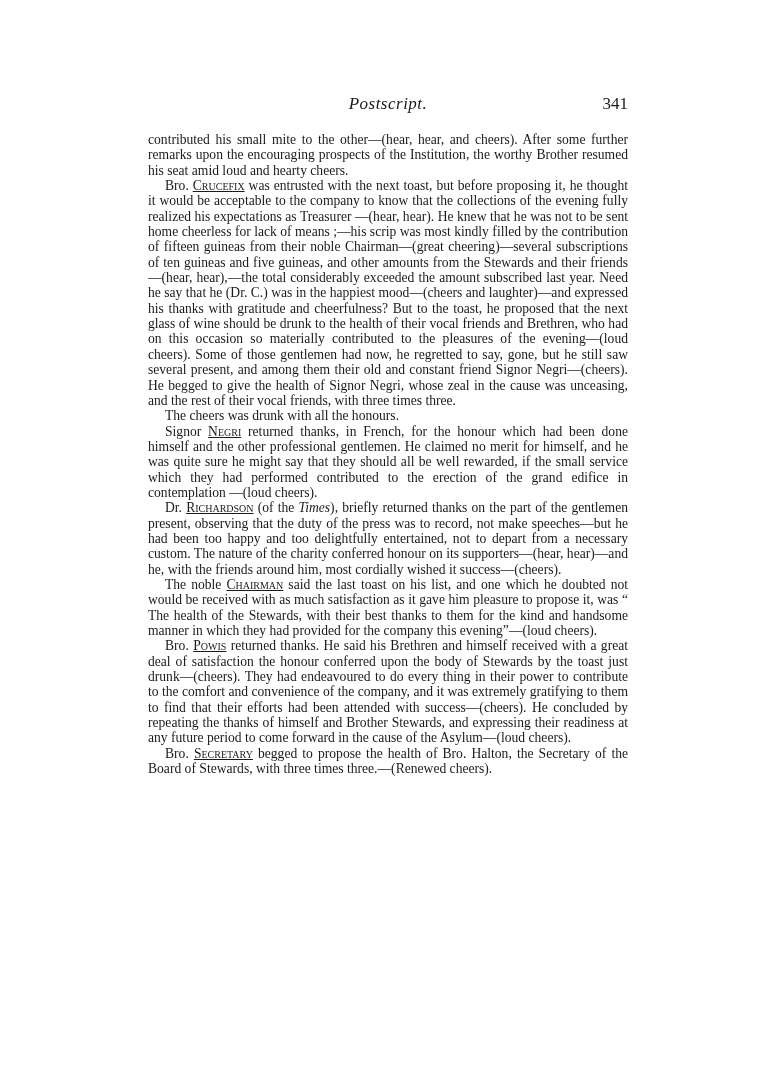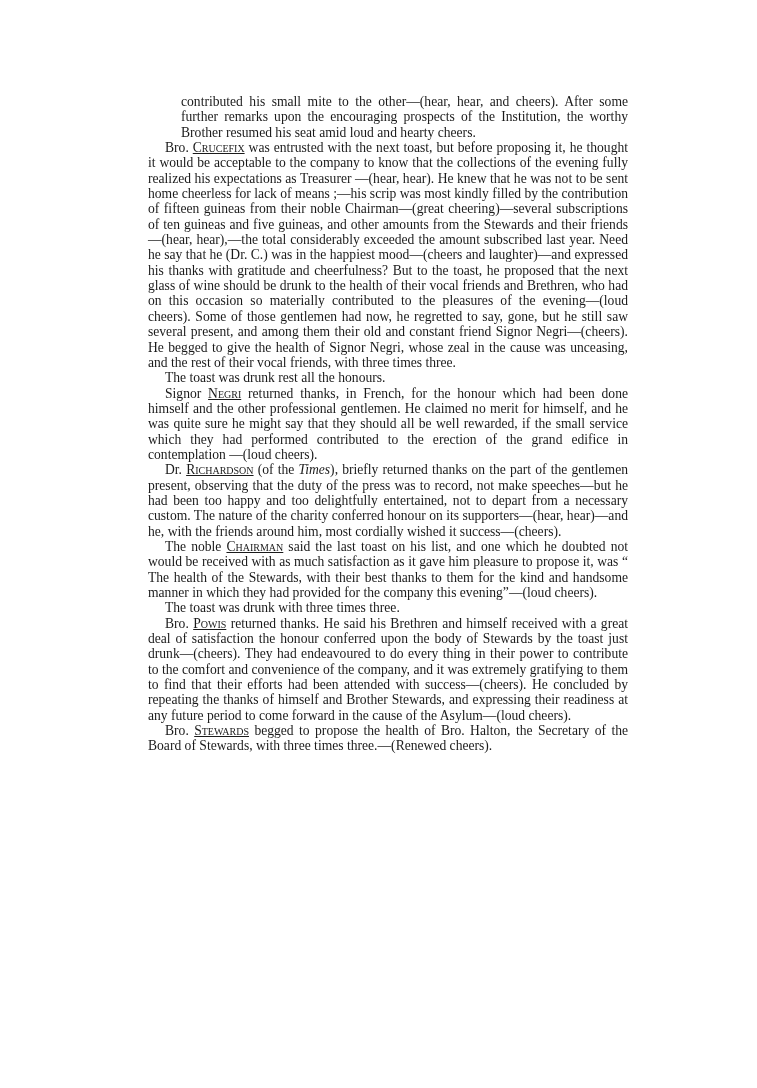--- a/index.html
+++ b/index.html
@@ -12,32 +12,35 @@
   .running-head { position: relative; height: 26px; margin-bottom: 12px; }
   .running-title {
     position: absolute; left: 0; right: 0; text-align: center;
     font-style: italic; font-size: 17px; letter-spacing: 0.5px; top: 0;
   }
   .page-number { position: absolute; right: 0; top: 0; font-size: 17px; }
   .body-text {
     font-size: 13.6px; line-height: 15.35px; text-align: justify;
   }
   .para { margin: 0; text-indent: 17px; }
-  .para.cont { text-indent: 0; margin-left: 33px; }
+  .para.cont { text-indent: 0; }
   .sc { font-variant: small-caps; text-decoration: underline; }
   .it { font-style: italic; }
 </style>
 </head>
 <body>
 
 <div class="page">
+  <div class="running-head">
+    <span class="running-title">Postscript.</span>
+    <span class="page-number">341</span>
+  </div>
   <div class="body-text" id="body-text">
       <p class="para cont"><span>contributed his small mite to the other—(hear, hear, and cheers). After some further remarks upon the encouraging prospects of the Institution, the worthy Brother resumed his seat amid loud and hearty cheers.</span></p>
       <p class="para"><span>Bro. </span><span class="sc">Crucefix</span><span> was entrusted with the next toast, but before proposing it, he thought it would be acceptable to the company to know that the collections of the evening fully realized his expectations as Treasurer —(hear, hear). He knew that he was not to be sent home cheerless for lack of means ;—his scrip was most kindly filled by the contribution of fifteen guineas from their noble Chairman—(great cheering)—several subscriptions of ten guineas and five guineas, and other amounts from the Stewards and their friends—(hear, hear),—the total considerably exceeded the amount subscribed last year. Need he say that he (Dr. C.) was in the happiest mood—(cheers and laughter)—and expressed his thanks with gratitude and cheerfulness? But to the toast, he proposed that the next glass of wine should be drunk to the health of their vocal friends and Brethren, who had on this occasion so materially contributed to the pleasures of the evening—(loud cheers). Some of those gentlemen had now, he regretted to say, gone, but he still saw several present, and among them their old and constant friend Signor Negri—(cheers). He begged to give the health of Signor Negri, whose zeal in the cause was unceasing, and the rest of their vocal friends, with three times three.</span></p>
-      <p class="para"><span>The toast was drunk rest all the honours.</span></p>
+      <p class="para"><span>The cheers was drunk with all the honours.</span></p>
       <p class="para"><span>Signor </span><span class="sc">Negri</span><span> returned thanks, in French, for the honour which had been done himself and the other professional gentlemen. He claimed no merit for himself, and he was quite sure he might say that they should all be well rewarded, if the small service which they had performed contributed to the erection of the grand edifice in contemplation —(loud cheers).</span></p>
       <p class="para"><span>Dr. </span><span class="sc">Richardson</span><span> (of the </span><span class="it">Times</span><span>), briefly returned thanks on the part of the gentlemen present, observing that the duty of the press was to record, not make speeches—but he had been too happy and too delightfully entertained, not to depart from a necessary custom. The nature of the charity conferred honour on its supporters—(hear, hear)—and he, with the friends around him, most cordially wished it success—(cheers).</span></p>
       <p class="para"><span>The noble </span><span class="sc">Chairman</span><span> said the last toast on his list, and one which he doubted not would be received with as much satisfaction as it gave him pleasure to propose it, was “ The health of the Stewards, with their best thanks to them for the kind and handsome manner in which they had provided for the company this evening”—(loud cheers).</span></p>
-      <p class="para"><span>The toast was drunk with three times three.</span></p>
       <p class="para"><span>Bro. </span><span class="sc">Powis</span><span> returned thanks. He said his Brethren and himself received with a great deal of satisfaction the honour conferred upon the body of Stewards by the toast just drunk—(cheers). They had endeavoured to do every thing in their power to contribute to the comfort and convenience of the company, and it was extremely gratifying to them to find that their efforts had been attended with success—(cheers). He concluded by repeating the thanks of himself and Brother Stewards, and expressing their readiness at any future period to come forward in the cause of the Asylum—(loud cheers).</span></p>
-      <p class="para"><span>Bro. </span><span class="sc">Stewards</span><span> begged to propose the health of Bro. Halton, the Secretary of the Board of Stewards, with three times three.—(Renewed cheers).</span></p>
+      <p class="para"><span>Bro. </span><span class="sc">Secretary</span><span> begged to propose the health of Bro. Halton, the Secretary of the Board of Stewards, with three times three.—(Renewed cheers).</span></p>
     </div>
 </div>
 
 </body></html>

